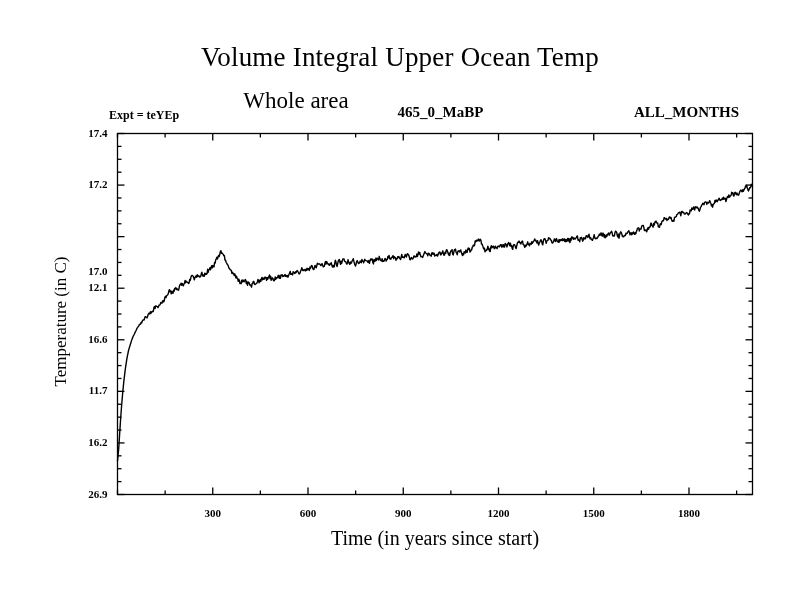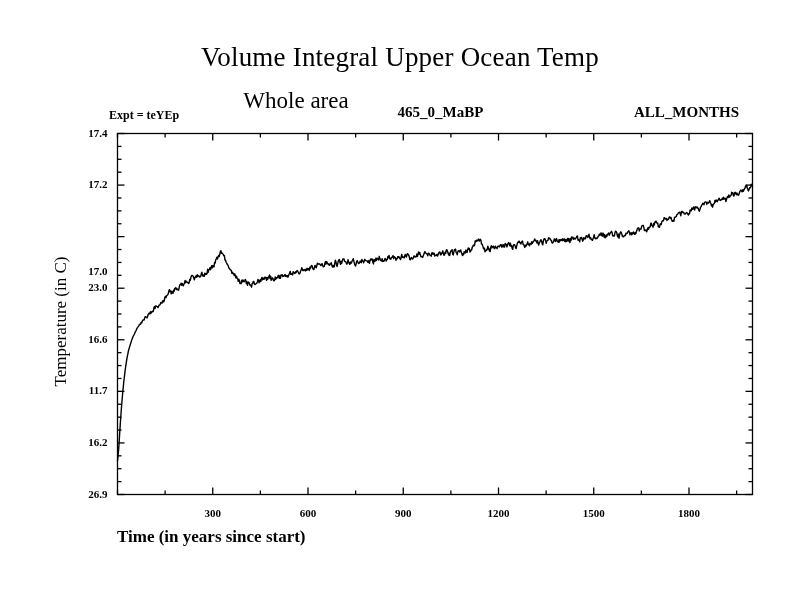--- a/index.html
+++ b/index.html
@@ -56,22 +56,22 @@
   #months-label {
     left: 0; top: 105px;
     width: 1373px;
     text-align: center;
     font-size: 15px;
     font-weight: 600;
   }
   #xaxis-title {
     left: 117px; top: 528px;
     width: 636px;
-    font-size: 17px;
-    font-weight: bold;
+    text-align: center;
+    font-size: 20px;
   }
   #yaxis-title {
     left: -60px; top: 313px;
     width: 240px;
     text-align: center;
     font-size: 17px;
     transform: rotate(-90deg);
     transform-origin: center center;
   }
   .tick-label {
@@ -105,21 +105,21 @@
   <div class="txt" id="months-label">ALL_MONTHS</div>
 
   <div class="txt" id="xaxis-title">Time (in years since start)</div>
   <div class="txt" id="yaxis-title">Temperature (in C)</div>
 
   <div id="tick-labels-layer">
       <div class="tick-label ytick-label" style="left: 53.5px; top: 487.5px;">26.9</div>
       <div class="tick-label ytick-label" style="left: 53.5px; top: 435.929px;">16.2</div>
       <div class="tick-label ytick-label" style="left: 53.5px; top: 384.357px;">11.7</div>
       <div class="tick-label ytick-label" style="left: 53.5px; top: 332.786px;">16.6</div>
-      <div class="tick-label ytick-label" style="left: 53.5px; top: 281.214px;">23.0</div>
+      <div class="tick-label ytick-label" style="left: 53.5px; top: 281.214px;">12.1</div>
       <div class="tick-label ytick-label" style="left: 53.5px; top: 221px; margin-top: 44px;">17.0</div>
       <div class="tick-label ytick-label" style="left: 53.5px; top: 178.071px; text-align: right;">17.2</div>
       <div class="tick-label ytick-label" style="left: 53.5px; top: 126.5px;">17.4</div>
       <div class="tick-label xtick-label" style="left: 182.75px; top: 506.5px;">300</div>
       <div class="tick-label xtick-label" style="left: 278px; top: 506.5px;">600</div>
       <div class="tick-label xtick-label" style="left: 373.25px; top: 506.5px;">900</div>
       <div class="tick-label xtick-label" style="left: 468.5px; top: 506.5px;">1200</div>
       <div class="tick-label xtick-label" style="left: 563.75px; top: 506.5px;">1500</div>
       <div class="tick-label xtick-label" style="left: 659px; top: 506.5px;">1800</div>
     </div>

